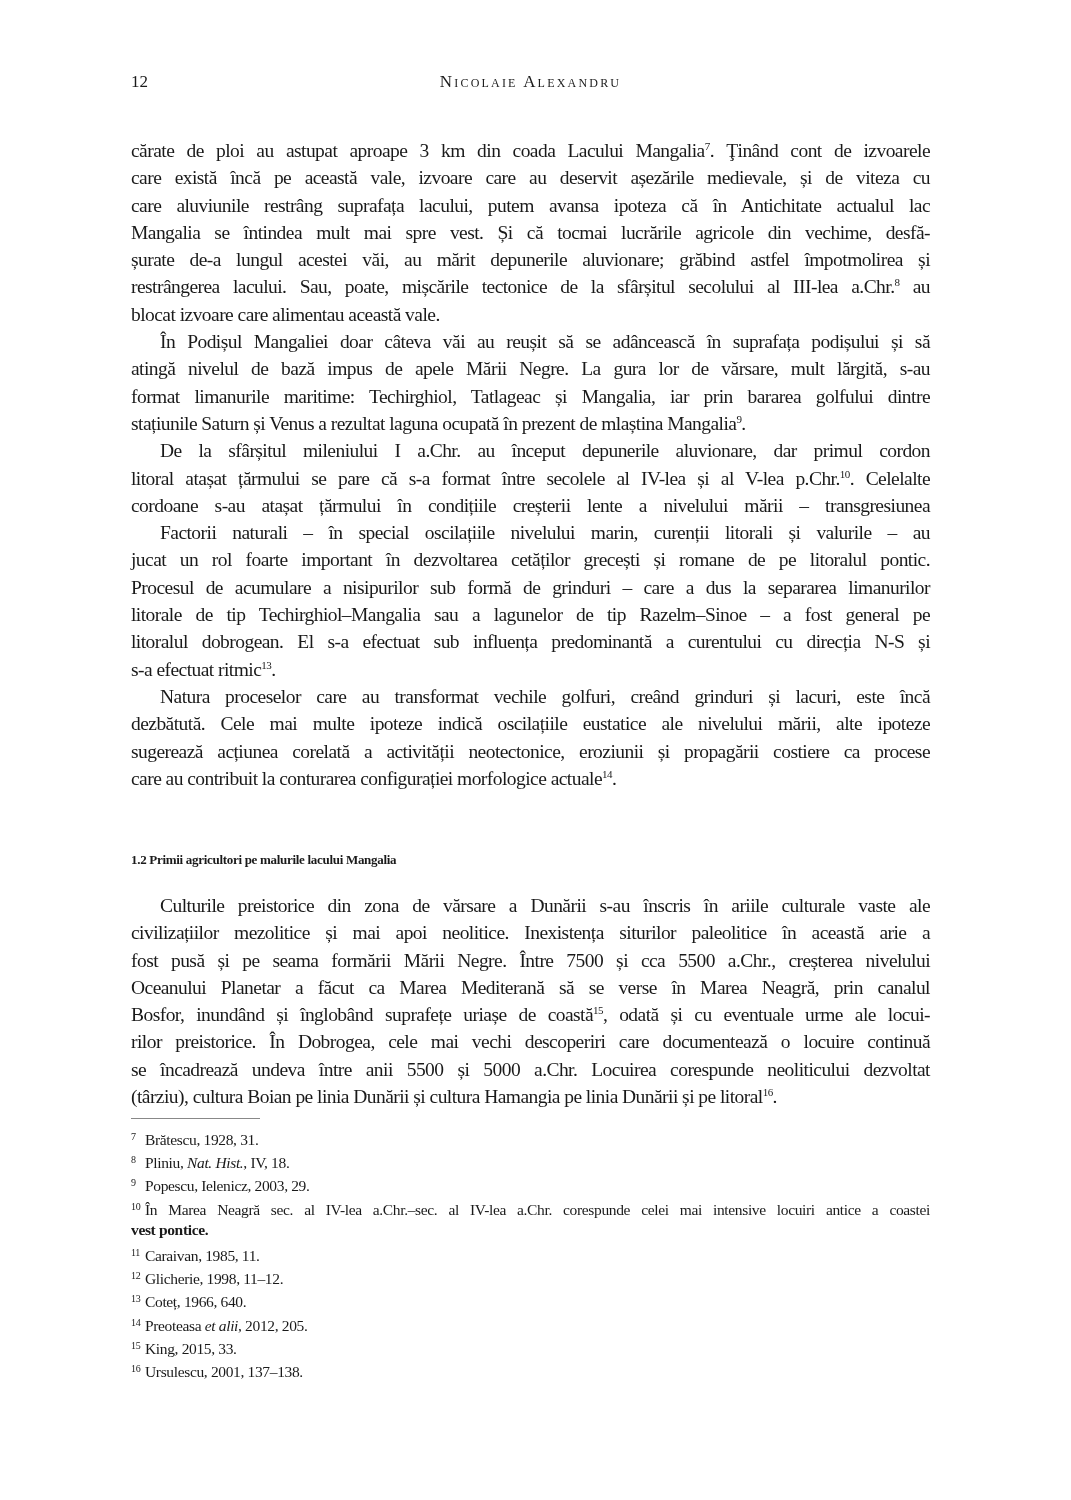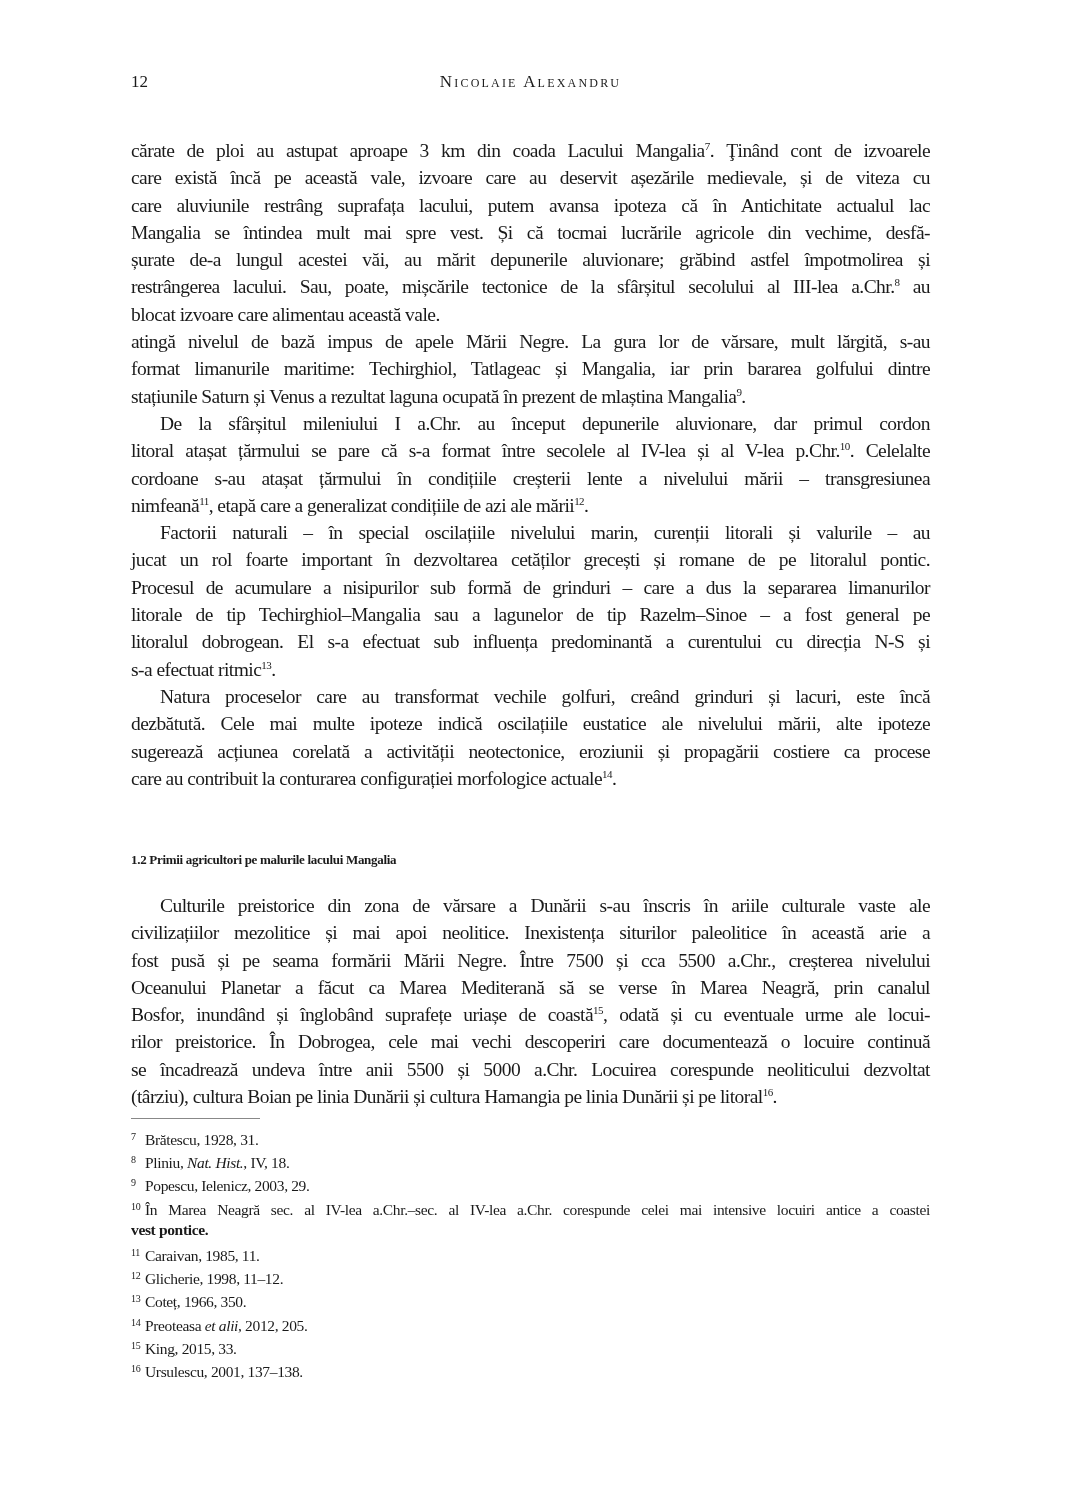--- a/index.html
+++ b/index.html
@@ -33,27 +33,27 @@
   </div>
 
   <div class="body" id="sec1">
       <div class="line"><span>cărate de ploi au astupat aproape 3 km din coada Lacului Mangalia</span><sup>7</sup><span>. Ţinând cont de izvoarele</span></div>
       <div class="line"><span>care există încă pe această vale, izvoare care au deservit așezările medievale, și de viteza cu</span></div>
       <div class="line"><span>care aluviunile restrâng suprafața lacului, putem avansa ipoteza că în Antichitate actualul lac</span></div>
       <div class="line"><span>Mangalia se întindea mult mai spre vest. Și că tocmai lucrările agricole din vechime, desfă-</span></div>
       <div class="line"><span>șurate de-a lungul acestei văi, au mărit depunerile aluvionare; grăbind astfel împotmolirea și</span></div>
       <div class="line"><span>restrângerea lacului. Sau, poate, mișcările tectonice de la sfârșitul secolului al III-lea a.Chr.</span><sup>8</sup><span> au</span></div>
       <div class="line last"><span>blocat izvoare care alimentau această vale.</span></div>
+      <div class="line indent"><span>În Podișul Mangaliei doar câteva văi au reușit să se adâncească în suprafața podișului și să</span></div>
       <div class="line"><span>atingă nivelul de bază impus de apele Mării Negre. La gura lor de vărsare, mult lărgită, s-au</span></div>
       <div class="line"><span>format limanurile maritime: Techirghiol, Tatlageac și Mangalia, iar prin bararea golfului dintre</span></div>
       <div class="line last"><span>stațiunile Saturn și Venus a rezultat laguna ocupată în prezent de mlaștina Mangalia</span><sup>9</sup><span>.</span></div>
       <div class="line indent"><span>De la sfârșitul mileniului I a.Chr. au început depunerile aluvionare, dar primul cordon</span></div>
       <div class="line"><span>litoral atașat țărmului se pare că s-a format între secolele al IV-lea și al V-lea p.Chr.</span><sup>10</sup><span>. Celelalte</span></div>
       <div class="line"><span>cordoane s-au atașat țărmului în condițiile creșterii lente a nivelului mării – transgresiunea</span></div>
-      <div class="line last"><span>nimfeană</span><sup>11</sup><span>, etapă care a generalizat condițiile de azi ale mării</span><sup>12</sup><span>.</span></div>
       <div class="line indent"><span>Factorii naturali – în special oscilațiile nivelului marin, curenții litorali și valurile – au</span></div>
       <div class="line"><span>jucat un rol foarte important în dezvoltarea cetăților grecești și romane de pe litoralul pontic.</span></div>
       <div class="line"><span>Procesul de acumulare a nisipurilor sub formă de grinduri – care a dus la separarea limanurilor</span></div>
       <div class="line"><span>litorale de tip Techirghiol–Mangalia sau a lagunelor de tip Razelm–Sinoe – a fost general pe</span></div>
       <div class="line"><span>litoralul dobrogean. El s-a efectuat sub influența predominantă a curentului cu direcția N-S și</span></div>
       <div class="line last"><span>s-a efectuat ritmic</span><sup>13</sup><span>.</span></div>
       <div class="line indent"><span>Natura proceselor care au transformat vechile golfuri, creând grinduri și lacuri, este încă</span></div>
       <div class="line"><span>dezbătută. Cele mai multe ipoteze indică oscilațiile eustatice ale nivelului mării, alte ipoteze</span></div>
       <div class="line"><span>sugerează acțiunea corelată a activității neotectonice, eroziunii și propagării costiere ca procese</span></div>
       <div class="line last"><span>care au contribuit la conturarea configurației morfologice actuale</span><sup>14</sup><span>.</span></div>
@@ -74,18 +74,18 @@
 
   <div class="fn-rule"></div>
   <div class="footnotes" id="fns">
       <div class="fn"><span class="fn-num">7</span><span>Brătescu, 1928, 31.</span></div>
       <div class="fn"><span class="fn-num">8</span><span>Pliniu, </span><em>Nat. Hist.</em><span>, IV, 18.</span></div>
       <div class="fn"><span class="fn-num">9</span><span>Popescu, Ielenicz, 2003, 29.</span></div>
       <div class="fn wrap"><span class="fn-num">10</span><span>În Marea Neagră sec. al IV-lea a.Chr.–sec. al IV-lea a.Chr. corespunde celei mai intensive locuiri antice a coastei</span></div>
       <div class="fn cont">vest pontice.</div>
       <div class="fn"><span class="fn-num">11</span><span>Caraivan, 1985, 11.</span></div>
       <div class="fn"><span class="fn-num">12</span><span>Glicherie, 1998, 11–12.</span></div>
-      <div class="fn"><span class="fn-num">13</span><span>Coteț, 1966, 350.</span></div>
+      <div class="fn"><span class="fn-num">13</span><span>Coteț, 1966, 640.</span></div>
       <div class="fn"><span class="fn-num">14</span><span>Preoteasa </span><em>et alii</em><span>, 2012, 205.</span></div>
       <div class="fn"><span class="fn-num">15</span><span>King, 2015, 33.</span></div>
       <div class="fn"><span class="fn-num">16</span><span>Ursulescu, 2001, 137–138.</span></div>
     </div>
 </div>
 
 </body></html>

